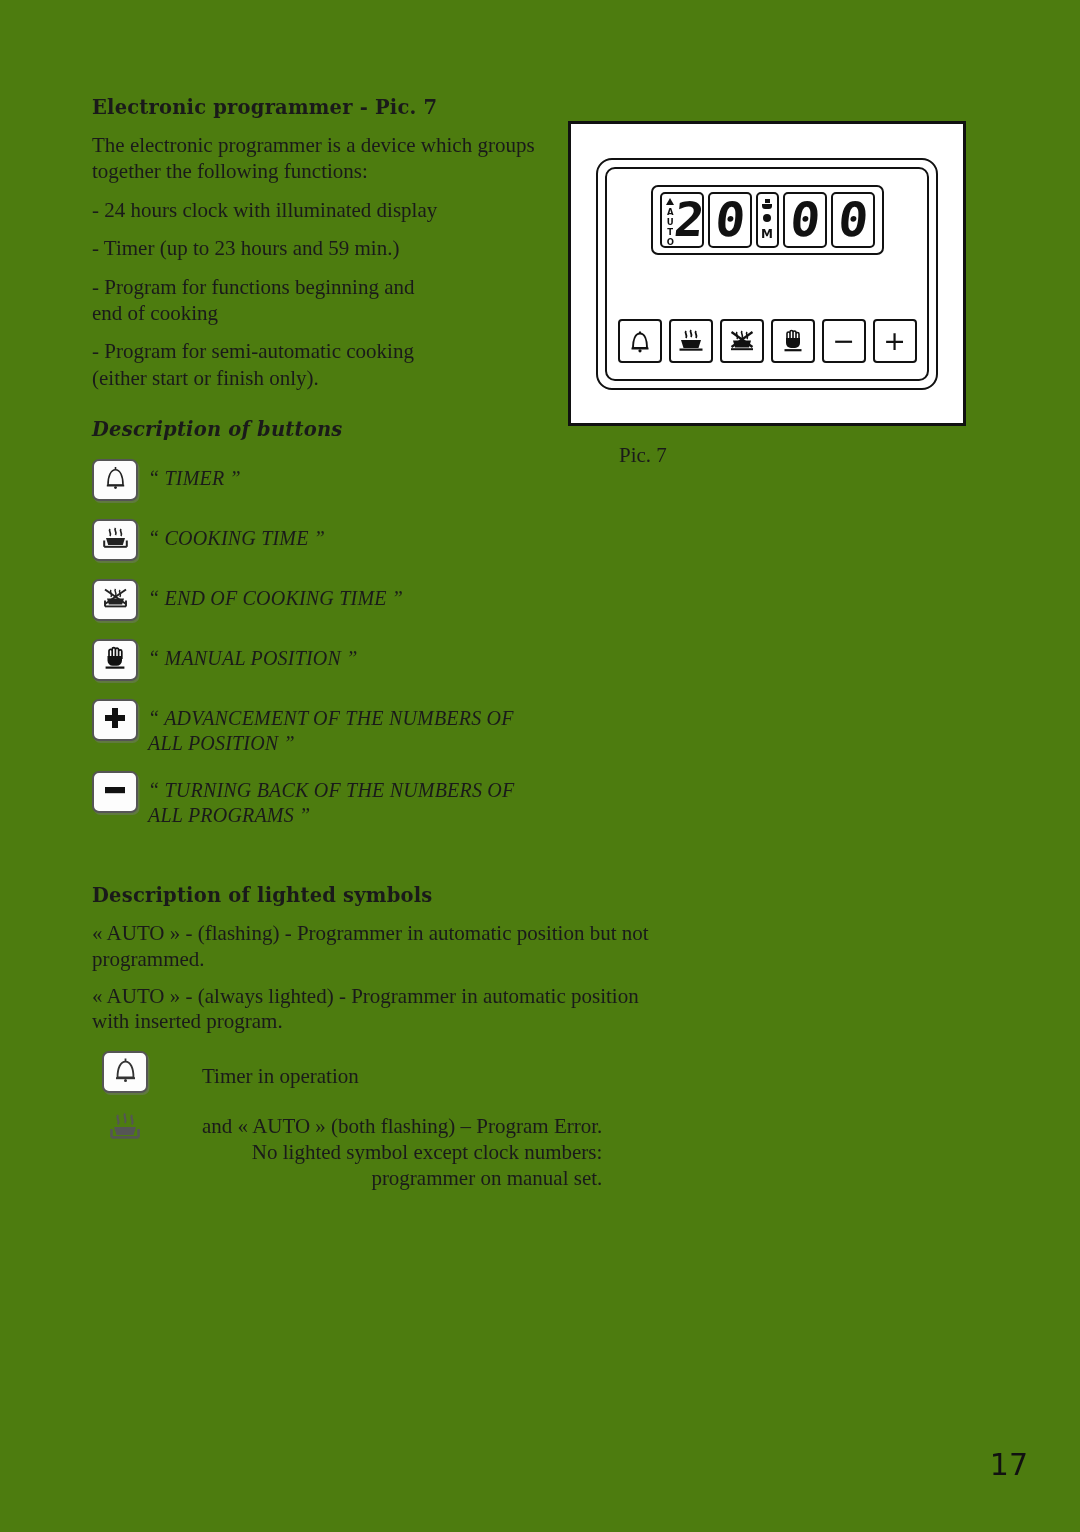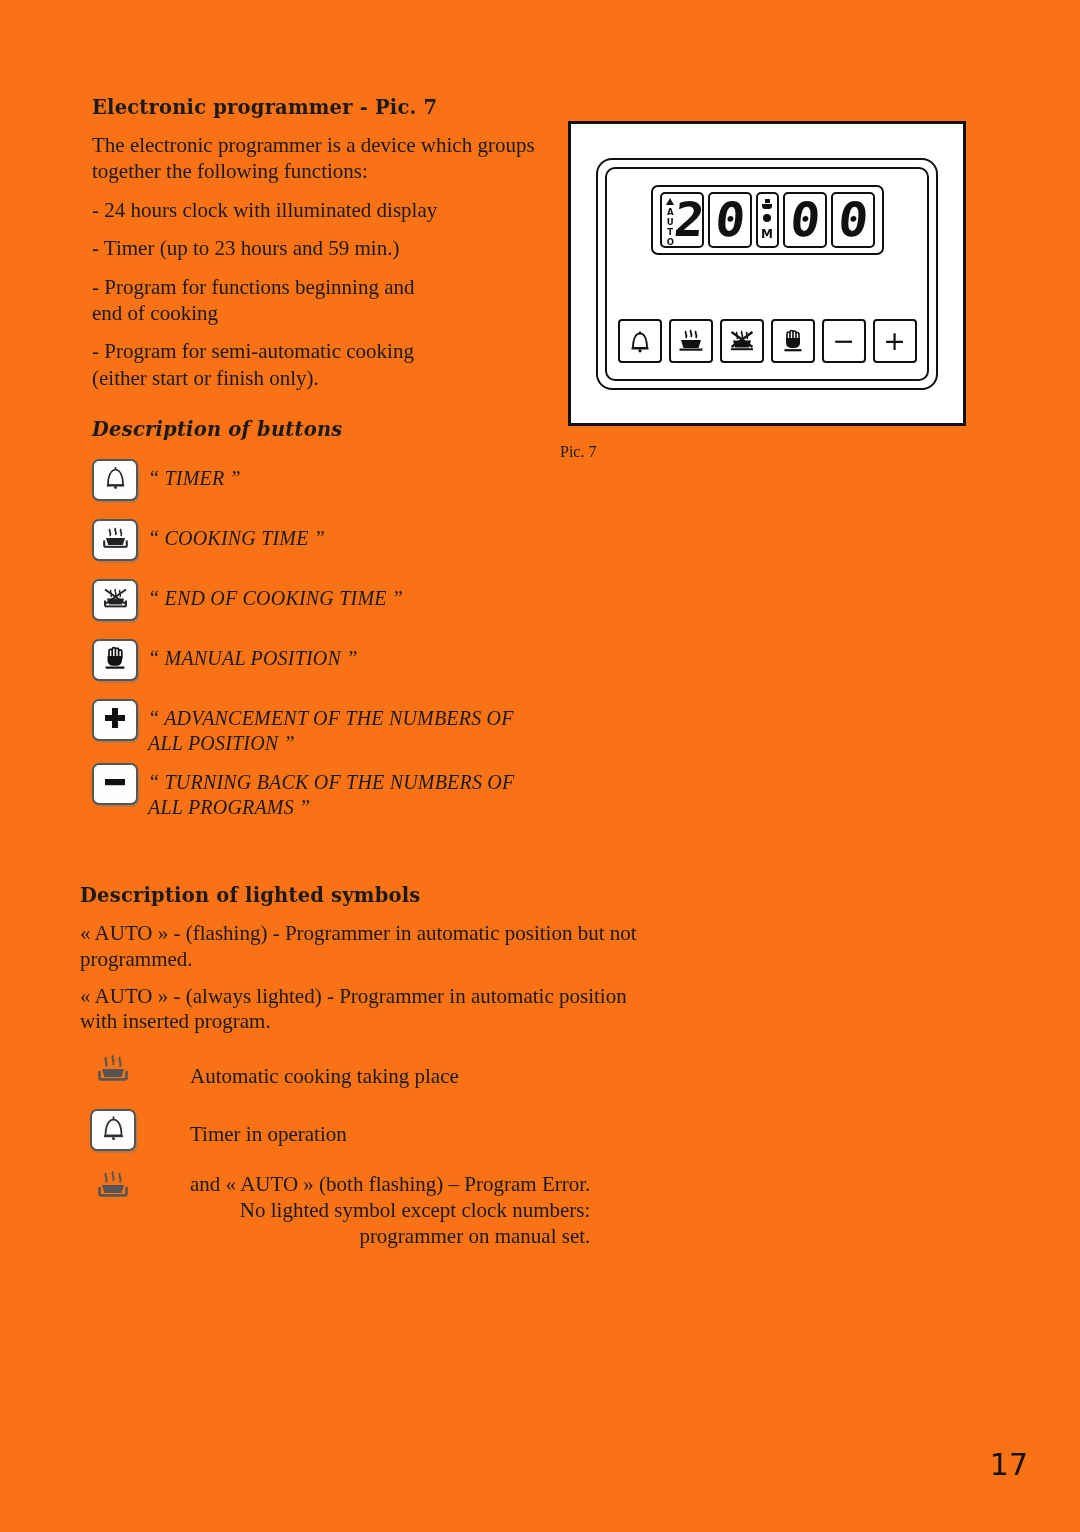--- a/index.html
+++ b/index.html
@@ -11,21 +11,21 @@
     width: 1080px;
     height: 1532px;
     position: relative;
     font-family: "Liberation Serif", "DejaVu Serif", serif;
     color: #1a1a1a;
     overflow: hidden;
   }
   .page {
     position: absolute;
     inset: 0;
-    background: #f97316;
+    background: #4d7c0f;
   }
 
   
   .col-left {
     position: absolute;
     left: 92px;
     top: 96px;
     width: 470px;
   }
   h2.section-head {
@@ -209,23 +209,23 @@
   .pm-glyph {
     font-family: "DejaVu Sans", sans-serif;
     font-size: 27px;
     font-weight: 500;
     line-height: 1;
     color: #111;
   }
 
   .fig-caption {
     position: absolute;
-    left: 560px;
+    left: 619px;
     top: 443px;
-    font-size: 16px;
+    font-size: 21px;
   }
 
   
   .buttons-section {
     position: absolute;
     left: 92px;
     top: 418px;
     width: 500px;
     font-style: italic;
   }
@@ -240,21 +240,21 @@
     display: flex;
     justify-content: flex-start;
   }
   .btn-desc-row .label {
     font-size: 20px;
     line-height: 1.22;
     padding-top: 7px;
     white-space: pre-line;
     letter-spacing: 0.2px;
   }
-  .row-gap-small { margin-top: 8px; }
+  .row-gap-small { margin-top: 16px; }
 
   
   .keycap {
     width: 46px;
     height: 42px;
     border: 2px solid #555;
     border-radius: 7px;
     box-sizing: border-box;
     display: flex;
     align-items: center;
@@ -264,21 +264,21 @@
   }
   .keycap.plain {
     border: none;
     box-shadow: none;
     background: transparent;
   }
 
   
   .lighted-section {
     position: absolute;
-    left: 80px;
+    left: 92px;
     top: 884px;
     width: 560px;
   }
   .lighted-section p.body-text { font-size: 21px; margin-bottom: 11px; }
   .sym-row {
     display: flex;
     align-items: flex-start;
     margin-top: 16px;
   }
   .sym-row .icon-box {
@@ -521,71 +521,53 @@
       <div class="label">“ TURNING BACK OF THE NUMBERS OF
 ALL PROGRAMS ”</div>
     </div>
   </div>
 
   <div class="lighted-section">
     <h2 class="section-head">Description of lighted symbols</h2>
     <p class="body-text">« AUTO » - (flashing) - Programmer in automatic position but not programmed.</p>
     <p class="body-text">« AUTO » - (always lighted) - Programmer in automatic position with inserted program.</p>
 
+
+    <div class="sym-row">
+      <div class="icon-box">
+        <div class="keycap">
+          <span>
+            <svg width="25" height="28" viewBox="0 0 25 28">
+              <path d="M12.5 2.5 v2.8" stroke="#333" stroke-width="1.8" fill="none"></path>
+              <path d="M4.5 21.5 C4.5 12 7.5 5.6 12.5 5.6 C17.5 5.6 20.5 12 20.5 21.5 Z" fill="none" stroke="#333" stroke-width="1.8"></path>
+              <line x1="3" y1="22.2" x2="22" y2="22.2" stroke="#333" stroke-width="2"></line>
+              <circle cx="12.5" cy="24.4" r="1.5" fill="#333"></circle>
+            </svg>
+          </span>
+        </div>
+      </div>
+      <div class="label">Timer in operation</div>
+    </div>
+
     <div class="sym-row">
       <div class="icon-box">
         <div class="keycap plain">
           <span>
             <svg width="34" height="32" viewBox="0 0 34 32">
               <path d="M10 3 C7.5 6.5 12.5 8 10 12.5" stroke="#555" stroke-width="2.1" fill="none"></path>
               <path d="M17 1.5 C14.5 5 19.5 6.5 17 11" stroke="#555" stroke-width="2.1" fill="none"></path>
               <path d="M24 3 C21.5 6.5 26.5 8 24 12.5" stroke="#555" stroke-width="2.1" fill="none"></path>
               <path d="M6 15 H28 L25.5 23 H8.5 Z" fill="#555"></path>
               <line x1="3.5" y1="25.4" x2="30.5" y2="25.4" stroke="#555" stroke-width="2.6"></line>
               <line x1="3.5" y1="25.4" x2="3.5" y2="17" stroke="#555" stroke-width="2.6"></line>
               <line x1="30.5" y1="25.4" x2="30.5" y2="17" stroke="#555" stroke-width="2.6"></line>
             </svg>
           </span>
         </div>
       </div>
-      <div class="label">Automatic cooking taking place</div>
-    </div>
-
-    <div class="sym-row">
-      <div class="icon-box">
-        <div class="keycap">
-          <span>
-            <svg width="25" height="28" viewBox="0 0 25 28">
-              <path d="M12.5 2.5 v2.8" stroke="#333" stroke-width="1.8" fill="none"></path>
-              <path d="M4.5 21.5 C4.5 12 7.5 5.6 12.5 5.6 C17.5 5.6 20.5 12 20.5 21.5 Z" fill="none" stroke="#333" stroke-width="1.8"></path>
-              <line x1="3" y1="22.2" x2="22" y2="22.2" stroke="#333" stroke-width="2"></line>
-              <circle cx="12.5" cy="24.4" r="1.5" fill="#333"></circle>
-            </svg>
-          </span>
-        </div>
-      </div>
-      <div class="label">Timer in operation</div>
-    </div>
-
-    <div class="sym-row">
-      <div class="icon-box">
-        <div class="keycap plain">
-          <span>
-            <svg width="34" height="32" viewBox="0 0 34 32">
-              <path d="M10 3 C7.5 6.5 12.5 8 10 12.5" stroke="#555" stroke-width="2.1" fill="none"></path>
-              <path d="M17 1.5 C14.5 5 19.5 6.5 17 11" stroke="#555" stroke-width="2.1" fill="none"></path>
-              <path d="M24 3 C21.5 6.5 26.5 8 24 12.5" stroke="#555" stroke-width="2.1" fill="none"></path>
-              <path d="M6 15 H28 L25.5 23 H8.5 Z" fill="#555"></path>
-              <line x1="3.5" y1="25.4" x2="30.5" y2="25.4" stroke="#555" stroke-width="2.6"></line>
-              <line x1="3.5" y1="25.4" x2="3.5" y2="17" stroke="#555" stroke-width="2.6"></line>
-              <line x1="30.5" y1="25.4" x2="30.5" y2="17" stroke="#555" stroke-width="2.6"></line>
-            </svg>
-          </span>
-        </div>
-      </div>
       <div class="label two-line">and  « AUTO » (both flashing) – Program Error.
 No lighted symbol except clock numbers:
 programmer on manual set.</div>
     </div>
   </div>
 
   <div class="page-number">17</div>
 
 </div>
 

